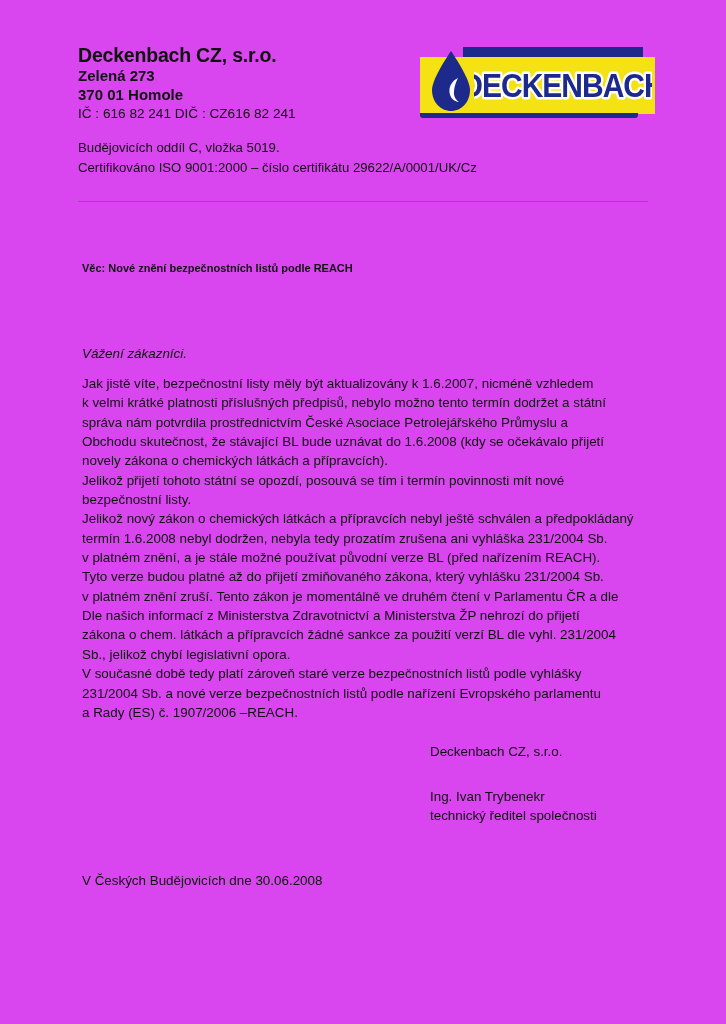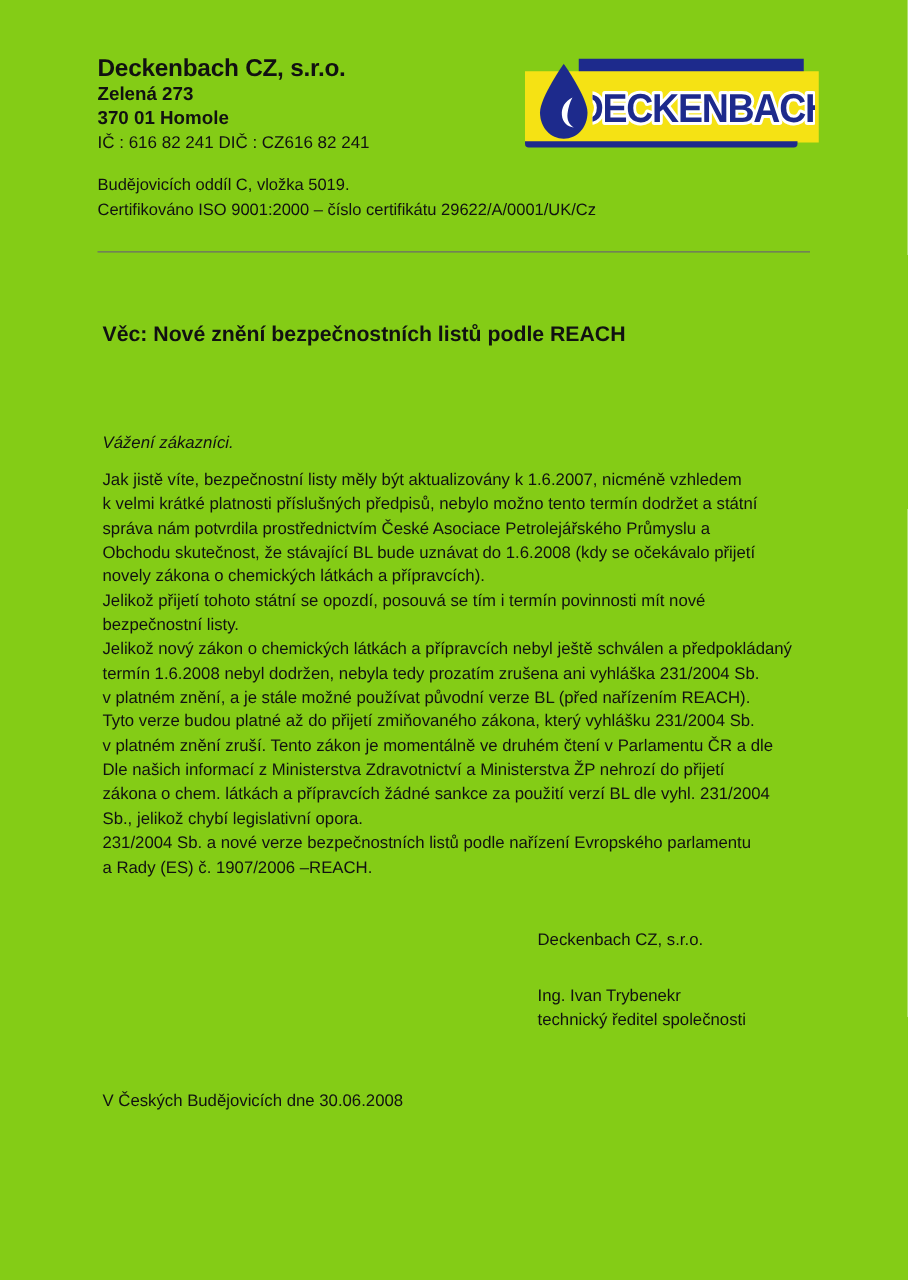--- a/index.html
+++ b/index.html
@@ -14,21 +14,21 @@
     position: relative;
     overflow: hidden;
     font-family: "Liberation Sans", sans-serif;
     color: #111111;
     -webkit-font-smoothing: antialiased;
   }
 
   .page {
     position: absolute;
     inset: 0;
-    background: #84cc16;
+    background: #d946ef;
   }
 
   
   .letterhead {
     position: absolute;
     left: 78px;
     top: 44px;
     width: 570px;
   }
   .company-block {
@@ -131,21 +131,21 @@
     width: 570px;
     height: 0;
     border-top: 1px solid #6b6b6b;
   }
 
   
   .subject {
     position: absolute;
     left: 82px;
     top: 258px;
-    font-size: 17px;
+    font-size: 11px;
     font-weight: bold;
     line-height: 20px;
     white-space: nowrap;
   }
 
   
   .salutation {
     position: absolute;
     left: 82px;
     top: 344px;
@@ -239,20 +239,21 @@
     <p>Jelikož  přijetí tohoto státní se opozdí, posouvá se tím i termín povinnosti mít nové</p>
     <p>bezpečnostní listy.</p>
     <p>Jelikož nový zákon o chemických látkách a přípravcích nebyl ještě schválen a předpokládaný</p>
     <p>termín 1.6.2008 nebyl dodržen, nebyla tedy prozatím zrušena ani vyhláška 231/2004 Sb.</p>
     <p>v platném znění, a je stále možné používat původní verze BL (před nařízením REACH).</p>
     <p>Tyto verze budou platné až do přijetí zmiňovaného zákona, který vyhlášku 231/2004 Sb.</p>
     <p>v platném znění zruší. Tento zákon je momentálně ve druhém čtení v Parlamentu ČR a dle</p>
     <p>Dle našich informací z Ministerstva Zdravotnictví a Ministerstva ŽP nehrozí do přijetí</p>
     <p>zákona o chem. látkách a přípravcích žádné sankce  za použití verzí BL dle vyhl. 231/2004</p>
     <p>Sb., jelikož chybí legislativní  opora.</p>
+    <p>V současné době tedy platí zároveň staré verze bezpečnostních listů podle vyhlášky</p>
     <p>231/2004 Sb. a nové verze bezpečnostních listů podle  nařízení Evropského parlamentu</p>
     <p>a Rady (ES) č. 1907/2006 –REACH.</p>
   </div>
 
   <div class="signature">
     <p>Deckenbach CZ, s.r.o.</p>
     <div class="sig-gap"></div>
     <p>Ing.  Ivan Trybenekr</p>
     <p>technický ředitel společnosti</p>
   </div>

